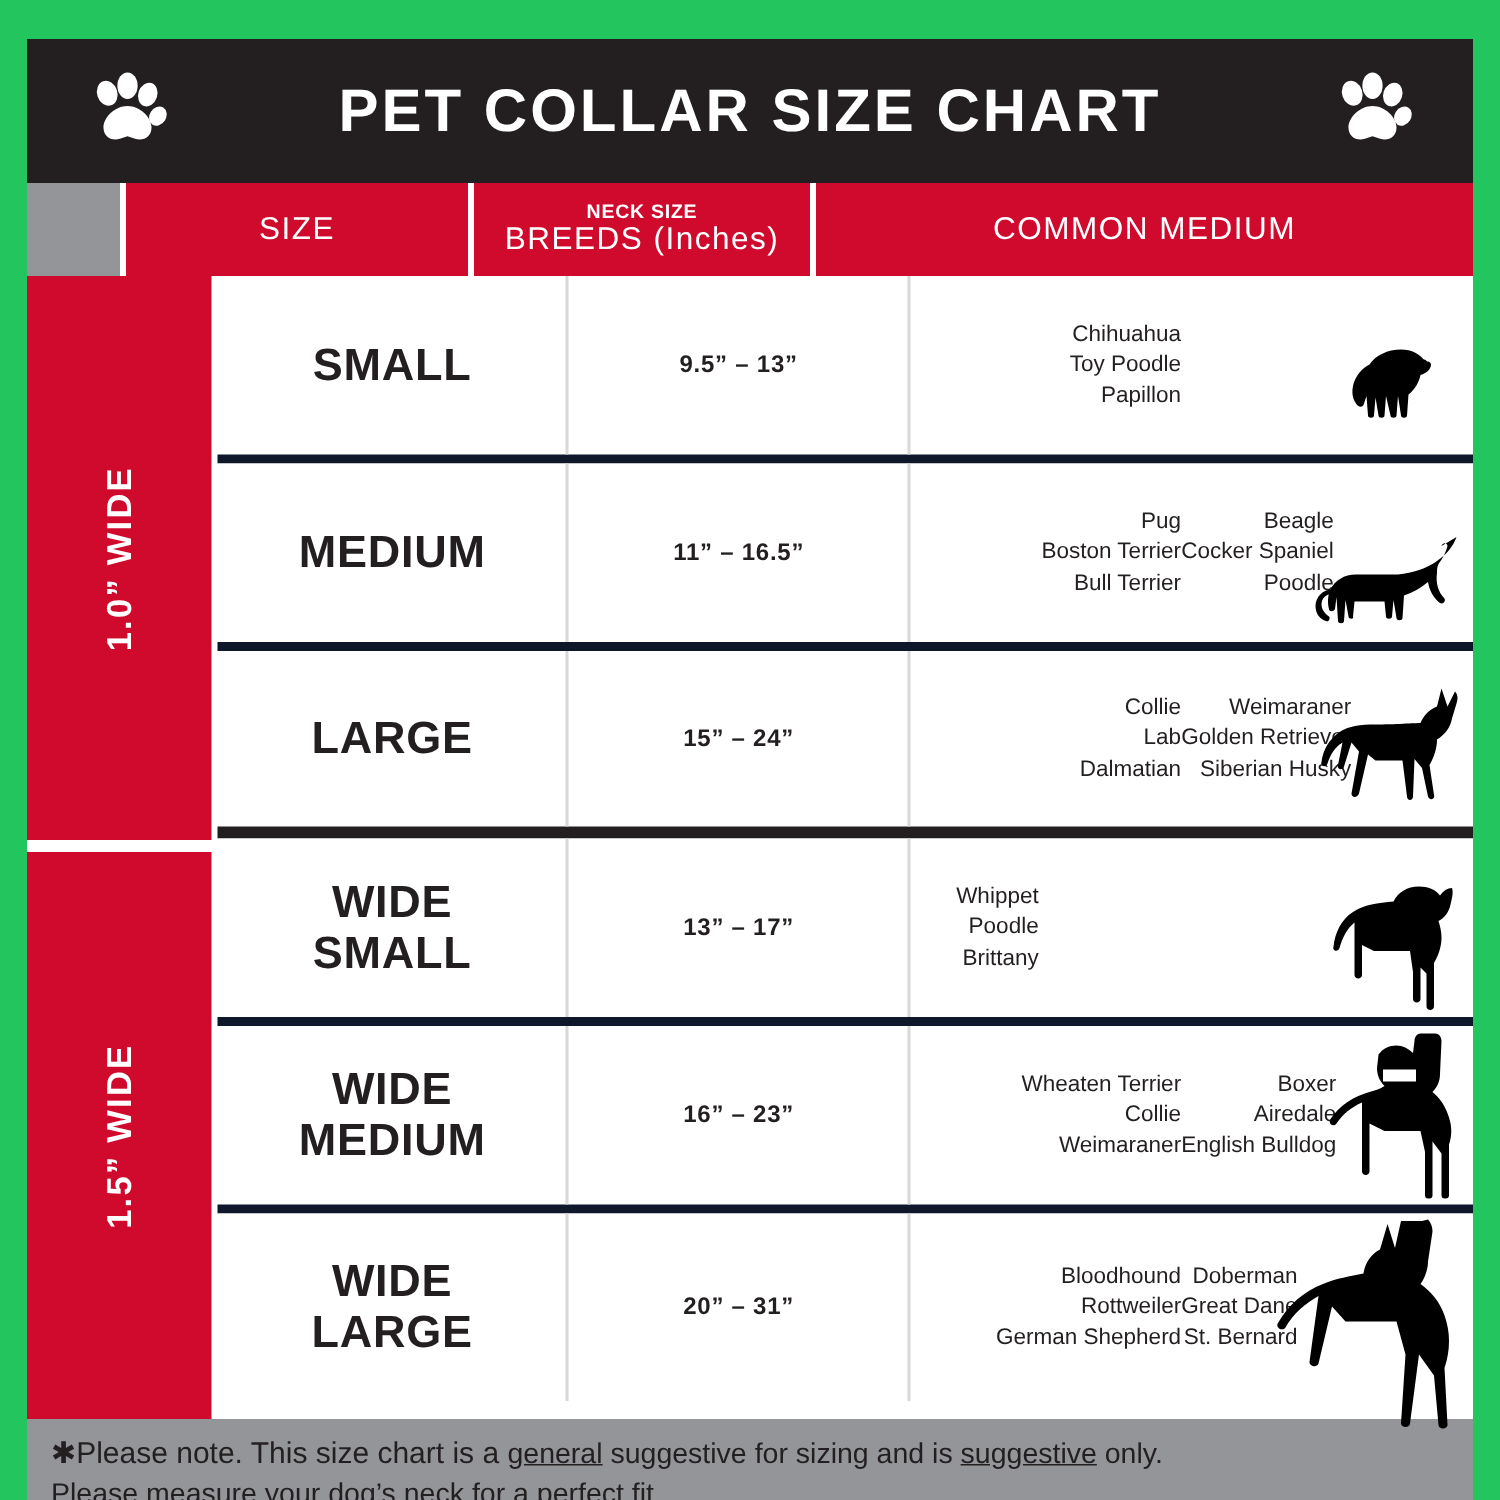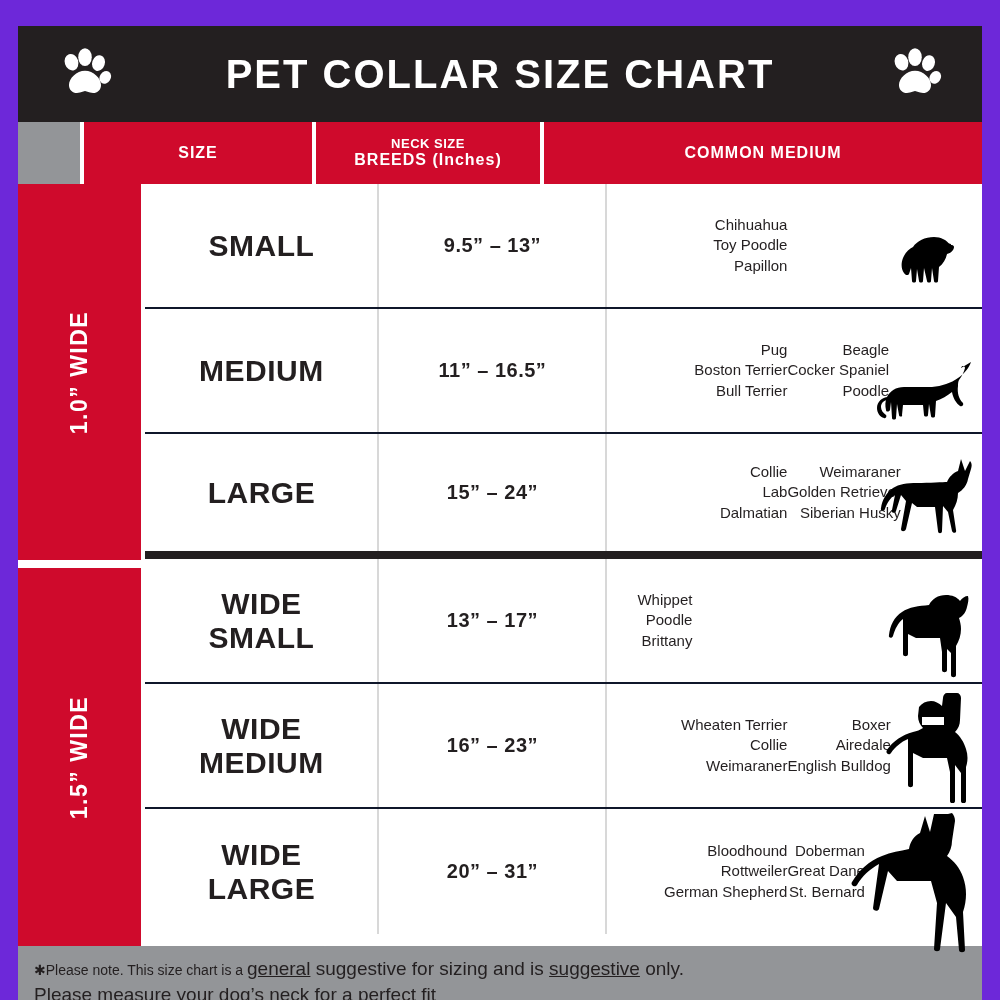--- a/index.html
+++ b/index.html
@@ -7,21 +7,21 @@
     padding: 0;
     background: #ffffff;
   }
   body {
     font-family: "Liberation Sans", sans-serif;
   }
   #chart {
     position: relative;
     width: 1000px;
     height: 1000px;
-    background: #6d28d9;
+    background: #22c55e;
     box-sizing: border-box;
     overflow: hidden;
   }
   .frame {
     position: absolute;
     left: 18px;
     top: 26px;
     width: 964px;
     height: 948px;
     background: #ffffff;
@@ -71,22 +71,22 @@
     flex-direction: column;
     align-items: center;
     justify-content: center;
     border-left: 4px solid #ffffff;
     box-sizing: border-box;
   }
   .colhead .c-size   { flex: 0 0 232px; }
   .colhead .c-length { flex: 0 0 228px; }
   .colhead .c-breeds { flex: 1 1 auto; }
   .colhead .lbl {
-    font-size: 16px;
-    font-weight: bold;
+    font-size: 21px;
+    font-weight: normal;
     letter-spacing: 1px;
   }
   .colhead .sub {
     font-size: 13px;
     font-weight: bold;
     letter-spacing: 0.5px;
     line-height: 1;
     margin-bottom: 1px;
   }
 
@@ -122,21 +122,21 @@
   .rows {
     flex: 1 1 auto;
     display: flex;
     flex-direction: column;
     border-left: 4px solid #ffffff;
     box-sizing: border-box;
   }
   .row {
     display: flex;
     position: relative;
-    border-bottom: 2px solid #0f172a;
+    border-bottom: 6px solid #0f172a;
     box-sizing: border-box;
     background: #ffffff;
   }
   .row.h1 { flex: 0 0 125px; }
   .row.thickdiv { border-bottom: 8px solid #231f20; }
   .row:last-child { border-bottom: none; }
 
   .cell-size {
     flex: 0 0 232px;
     display: flex;
@@ -148,21 +148,21 @@
     color: #231f20;
     letter-spacing: 0.5px;
     text-align: center;
     line-height: 1.12;
   }
   .cell-length {
     flex: 0 0 228px;
     display: flex;
     align-items: center;
     justify-content: center;
-    font-size: 20px;
+    font-size: 16px;
     font-weight: bold;
     color: #231f20;
     letter-spacing: 0.5px;
     border-left: 2px solid #d8d8d8;
     box-sizing: border-box;
   }
   .cell-breeds {
     flex: 1 1 auto;
     display: flex;
     align-items: center;
@@ -193,21 +193,21 @@
   .footer {
     height: 88px;
     background: #939598;
     color: #231f20;
     padding: 10px 18px 0 16px;
     box-sizing: border-box;
     font-size: 19px;
     line-height: 1.38;
   }
   .footer .u { text-decoration: underline; }
-  .footer .star { font-size: 14px; }
+  .footer .star { font-size: 20px; }
 </style>
 </head>
 <body>
 
 <div id="chart">
   <div class="frame">
 
     <div class="header">
       <span class="paw left">
         <svg viewBox="0 0 64 64" width="54" height="54" aria-hidden="true">

